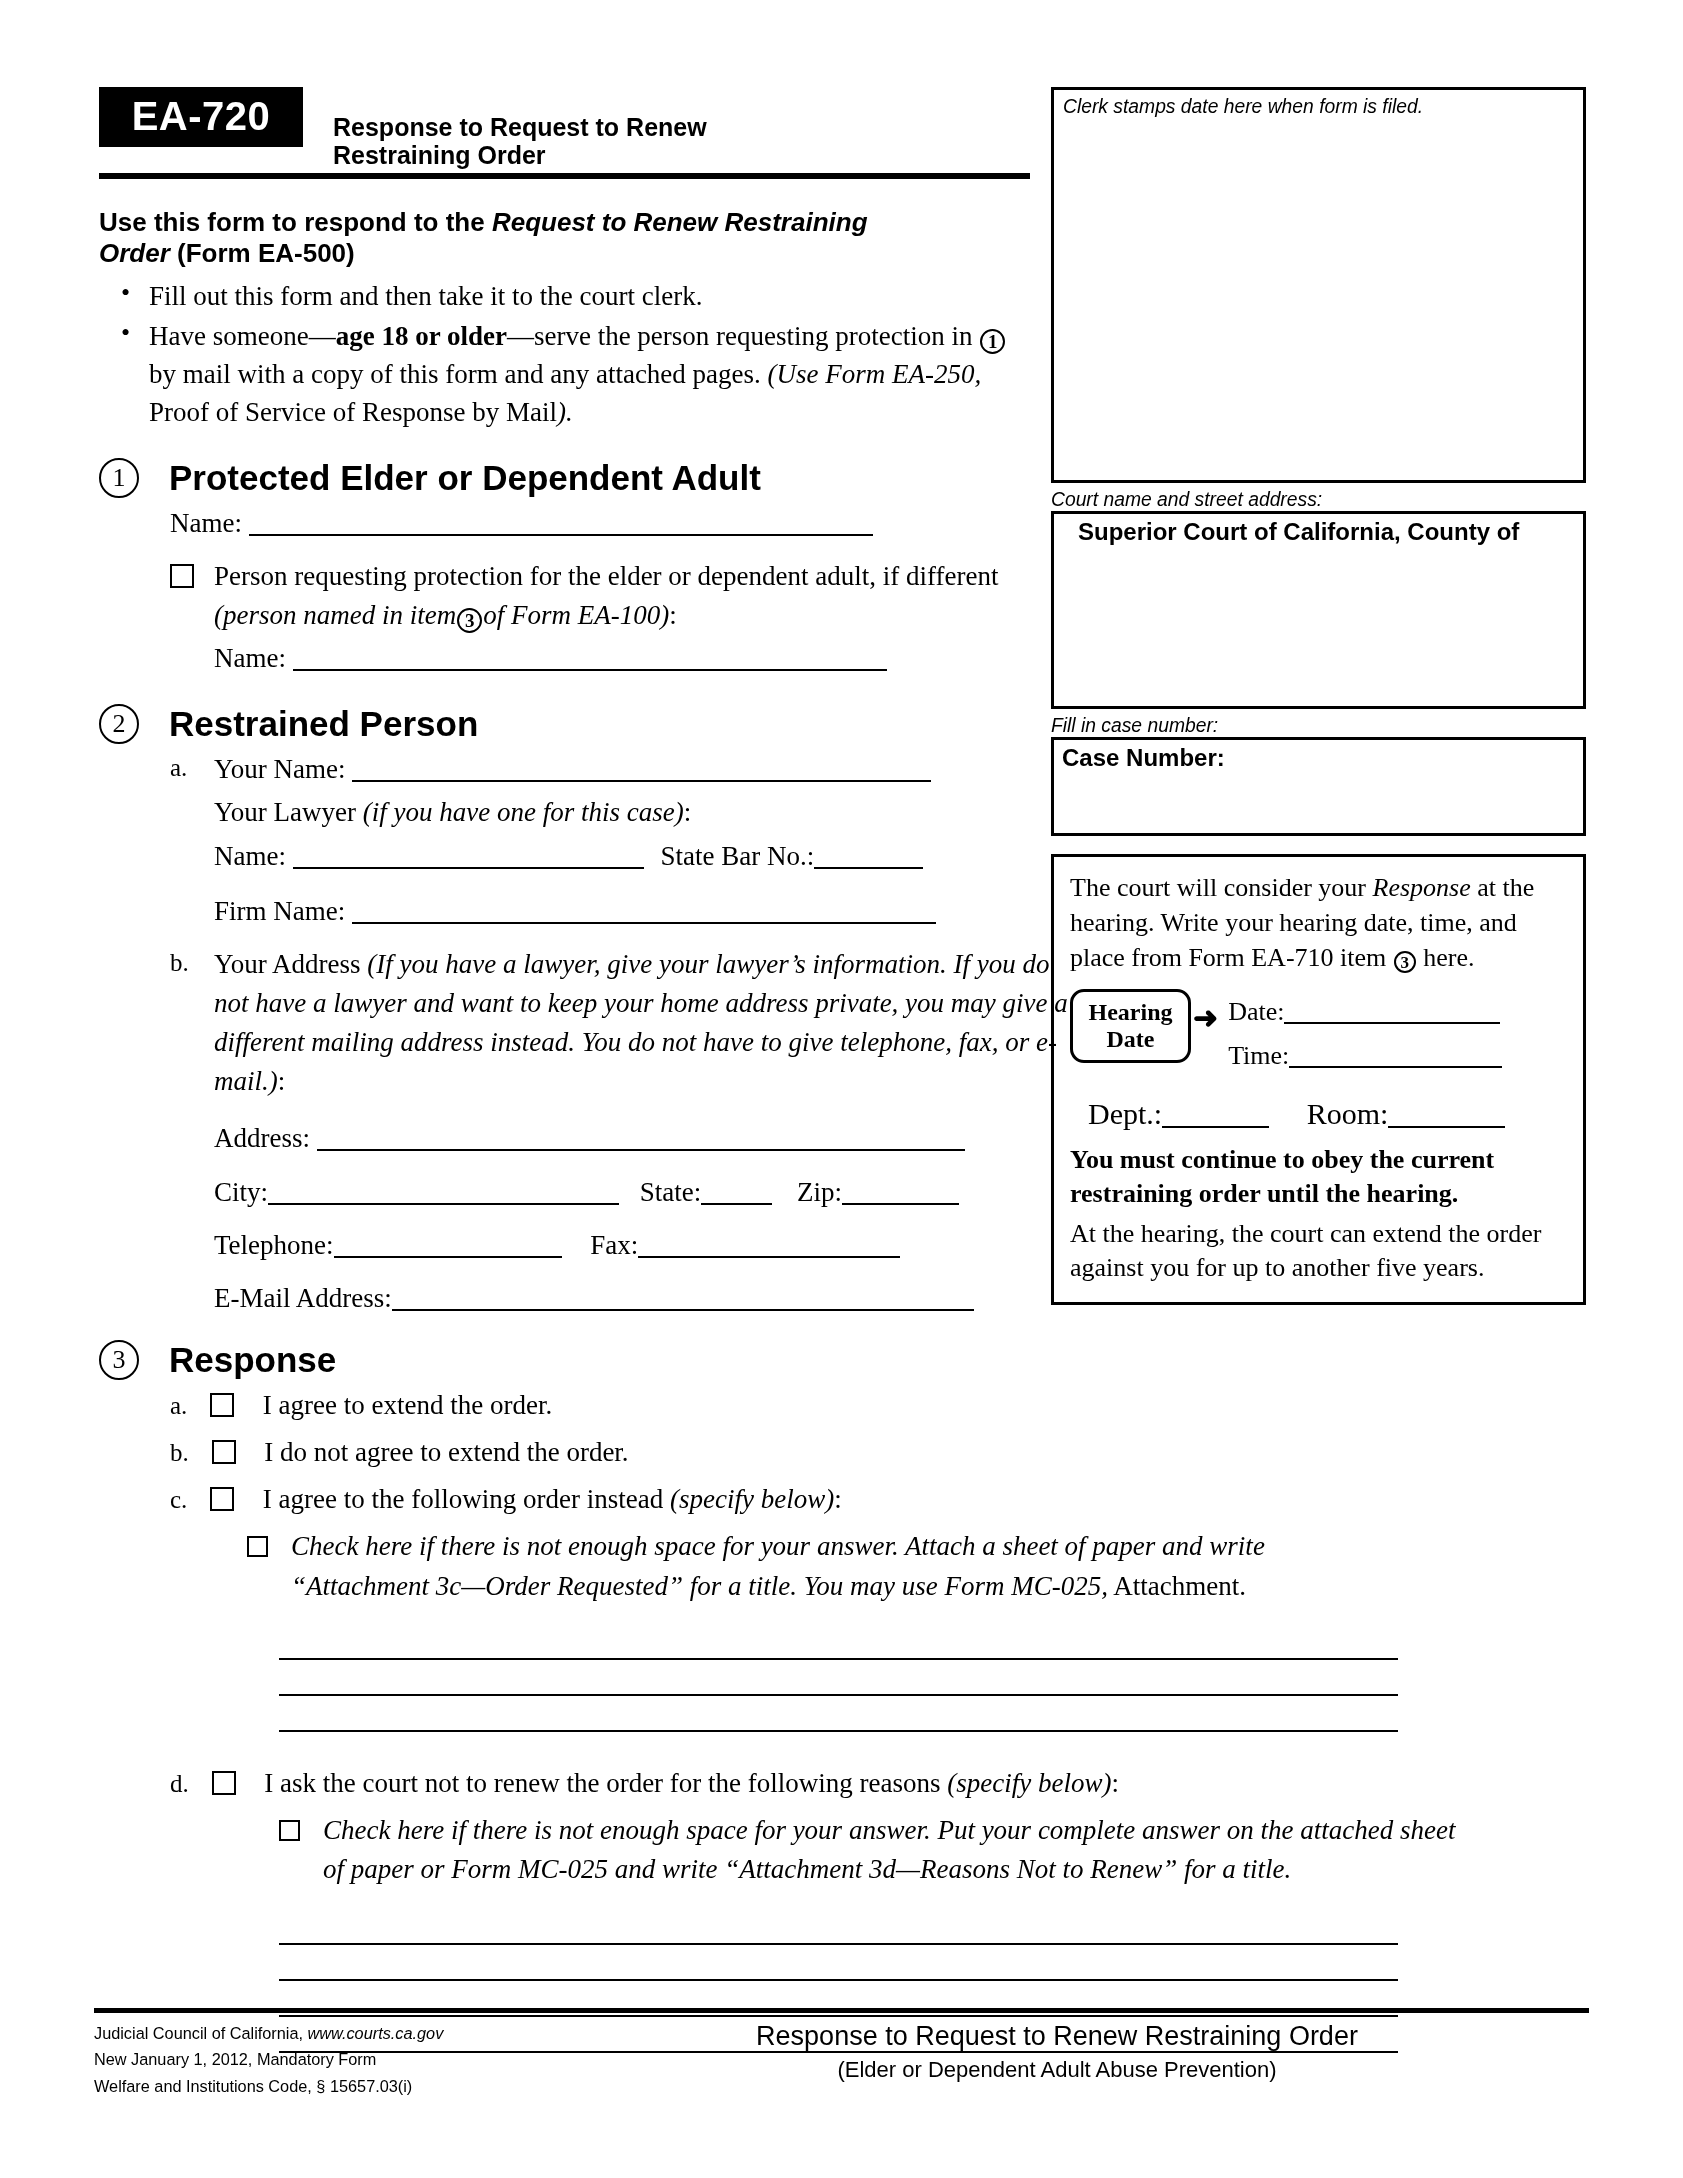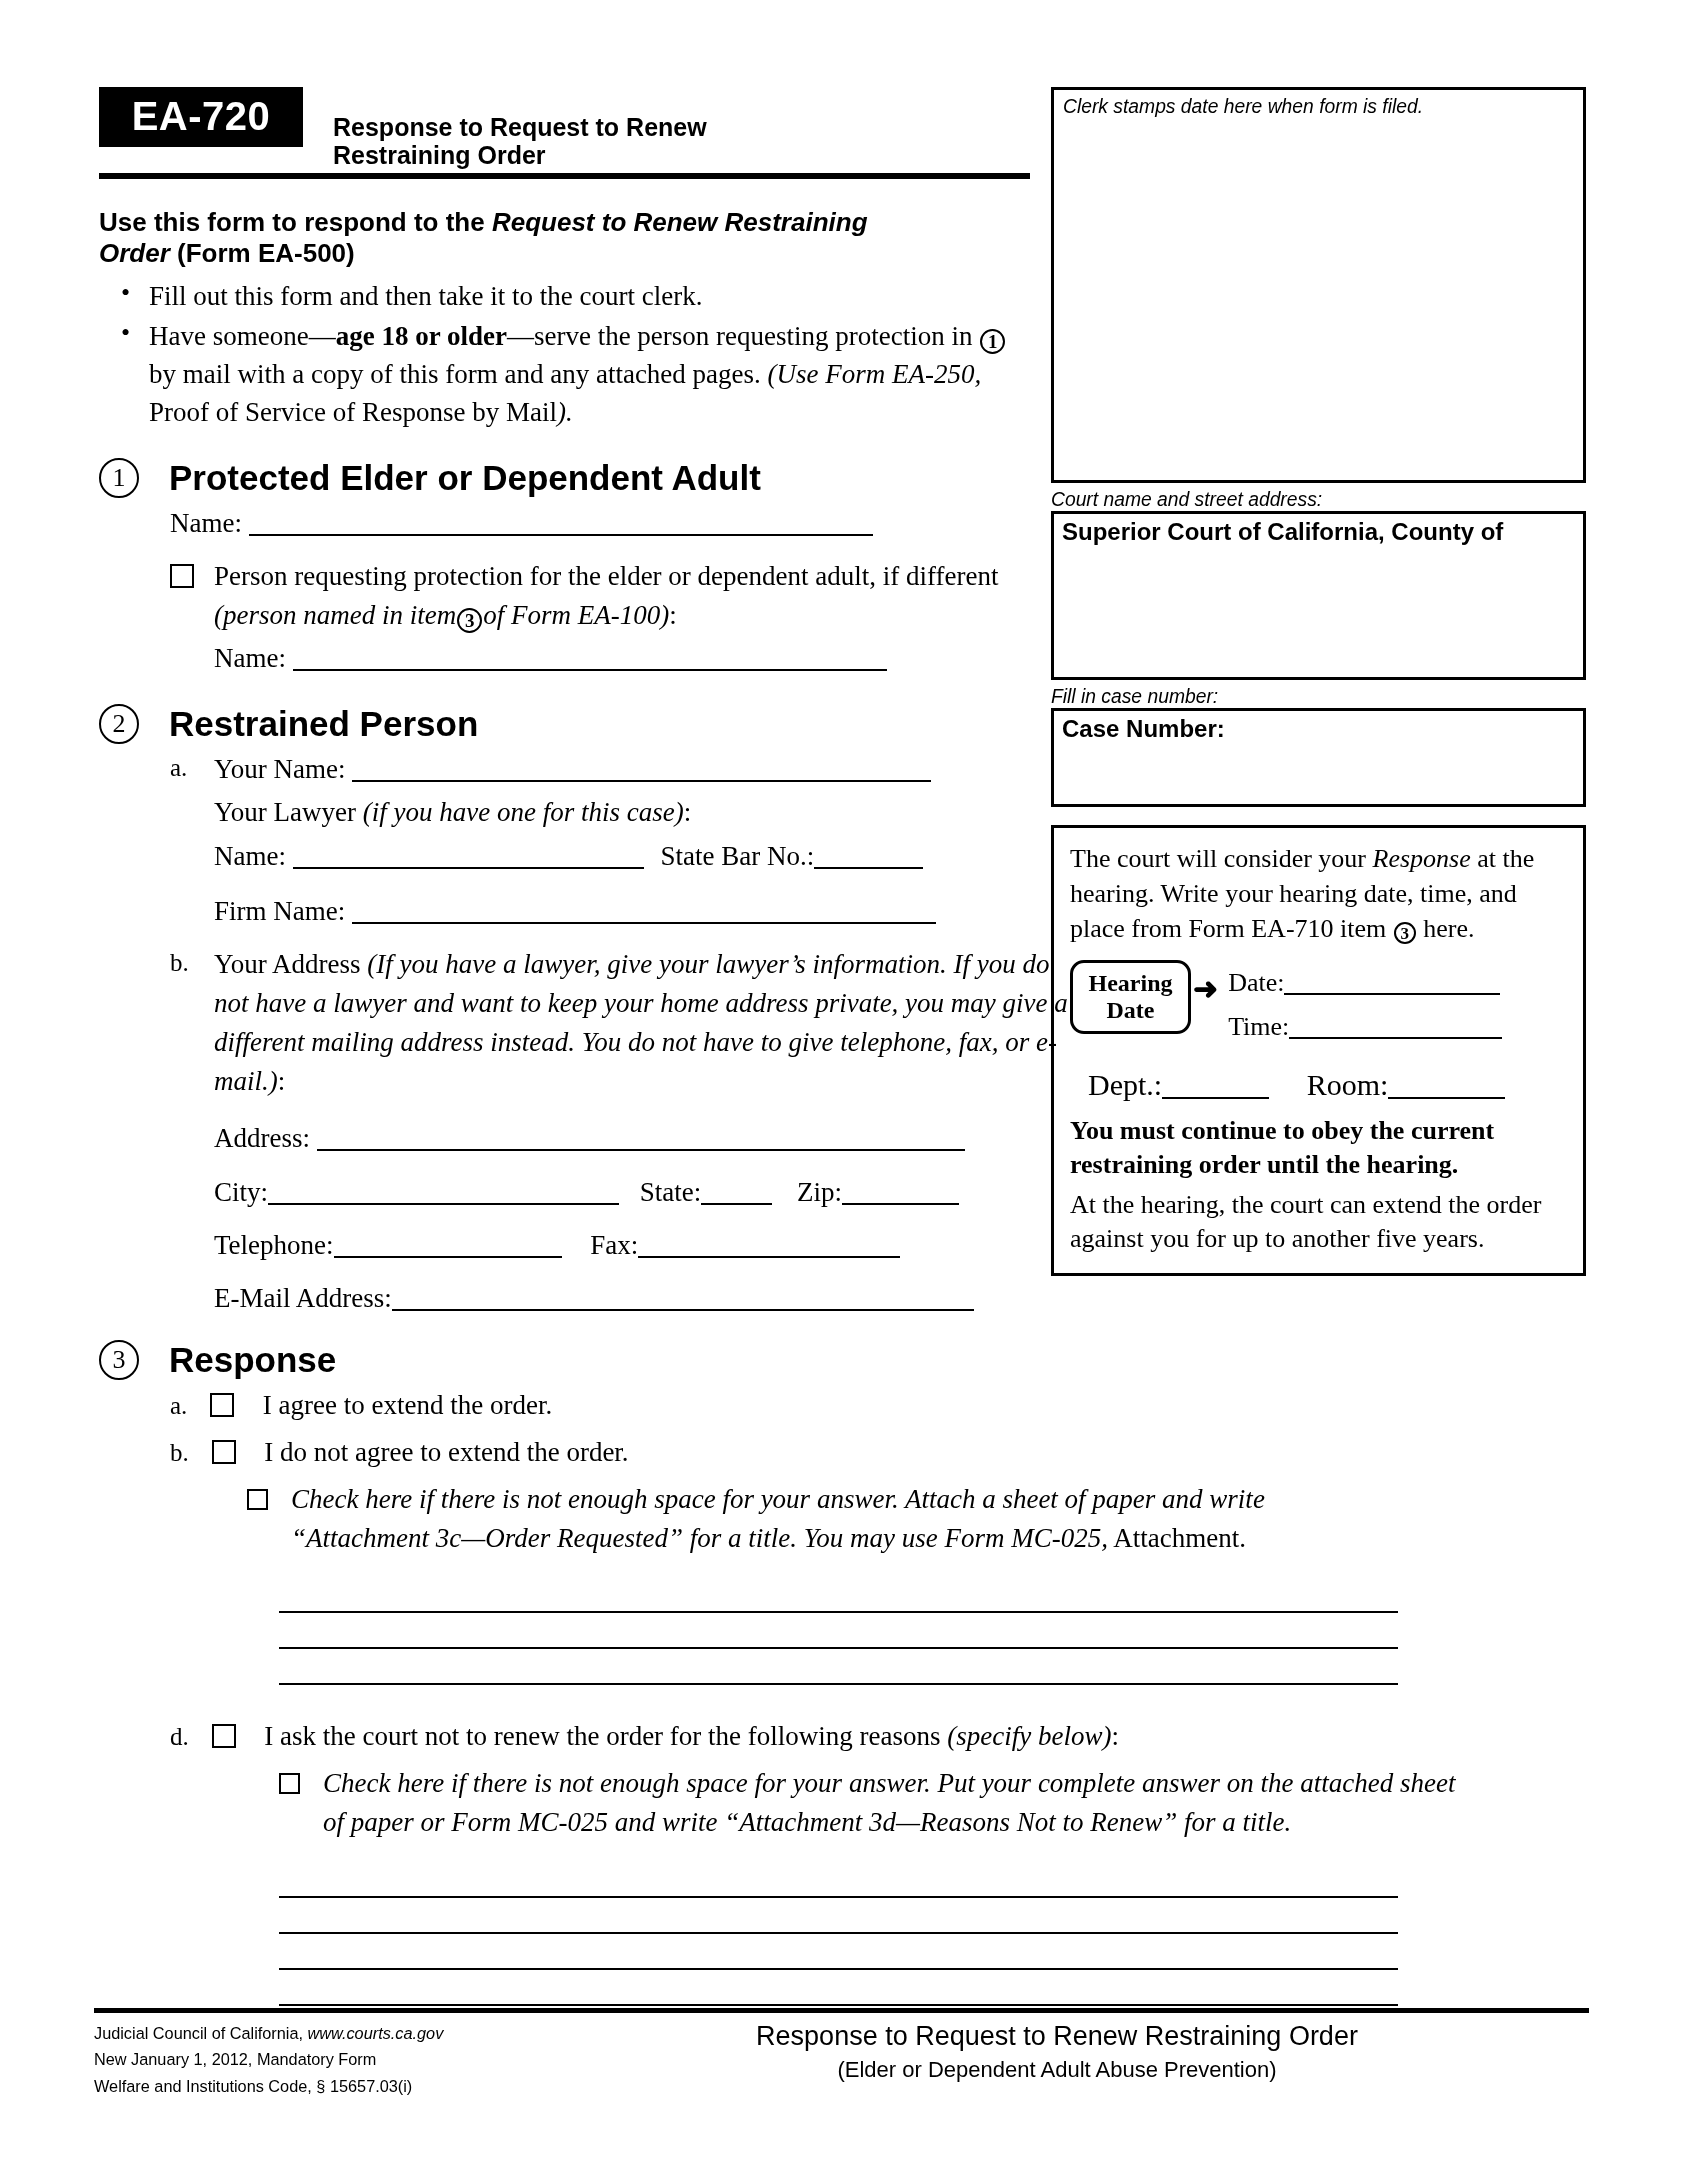--- a/index.html
+++ b/index.html
@@ -292,20 +292,25 @@
           <span class="cb"></span>
           <span style="margin-left:22px;">I agree to extend the order.</span>
         </div>
         <div class="row" style="margin-top:8px;">
           <span class="subletter" style="position:relative; margin-right:16px;">b.</span>
           <span class="cb"></span>
           <span style="margin-left:22px;">I do not agree to extend the order.</span>
         </div>
 
         <div style="margin-top:8px;">
+          <div class="row">
+            <span class="subletter" style="position:relative; margin-right:16px;">c.</span>
+            <span class="cb"></span>
+            <span style="margin-left:22px;">I agree to the following order instead </span><i>(specify below)</i><span>:</span>
+          </div>
           <div class="hang" style="margin-left:77px; margin-top:8px; width:1049px; white-space:normal;">
             <span class="mark"><span class="cb sm"></span></span>
             <i>Check here if there is not enough space for your answer. Attach a sheet of paper and write “Attachment 3c—Order Requested” for a title.  You may use Form MC-025,</i><span> Attachment.</span>
           </div>
         </div>
 
         <div class="answer-lines">
           <div class="al"></div>
           <div class="al"></div>
           <div class="al"></div>
@@ -335,21 +340,21 @@
 
   </div>
 
   <div class="rightcol">
 
     <div class="rbox" style="height:396px;">
       <div class="inner-label">Clerk stamps date here when form is filed.</div>
     </div>
 
     <div class="boxlabel" style="margin-top:6px;">Court name and street address:</div>
-    <div class="rbox" style="height:169px;">
+    <div class="rbox" style="height:198px;padding-left:16px;">
       <div class="inner-bold">Superior Court of California, County of</div>
     </div>
 
     <div class="boxlabel" style="margin-top:6px;">Fill in case number:</div>
     <div class="rbox" style="height:99px;">
       <div class="inner-bold">Case Number:</div>
     </div>
 
     <div class="hearing-box" style="margin-top:18px;">
       <p>

